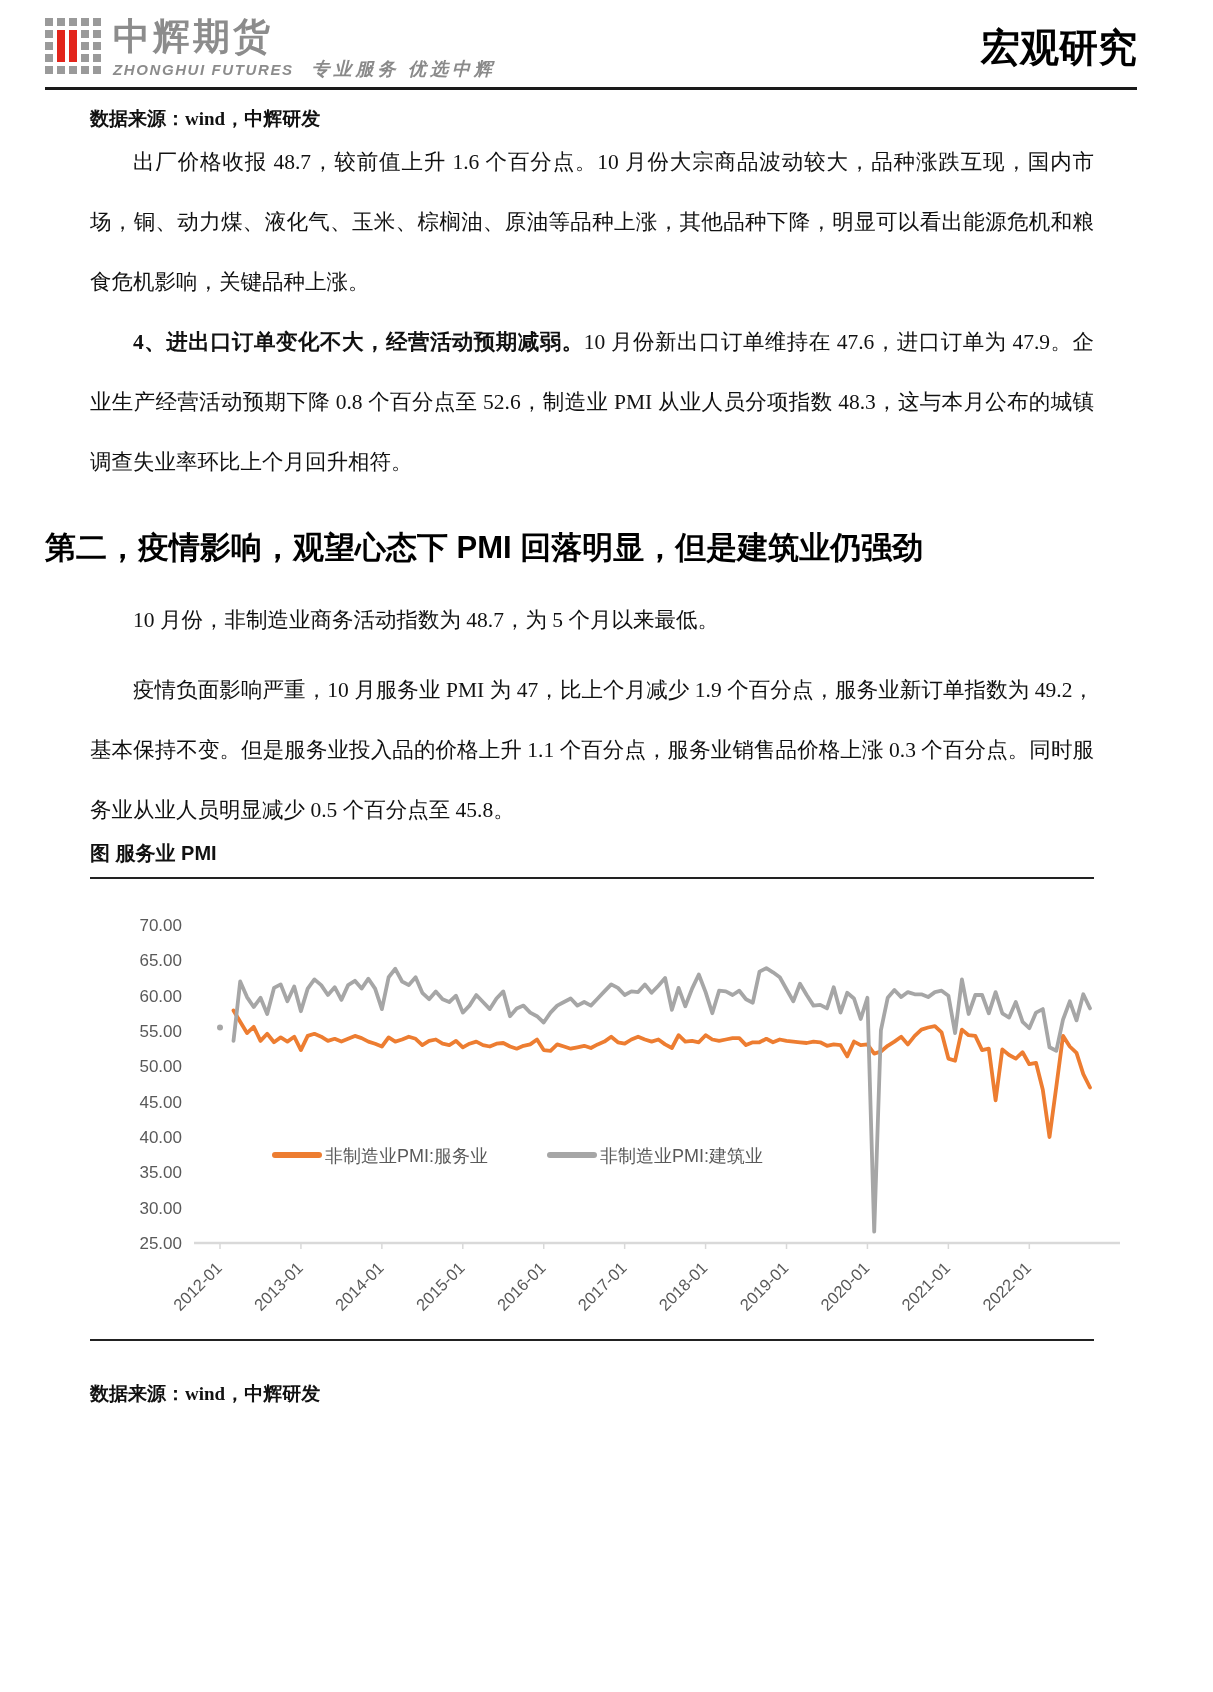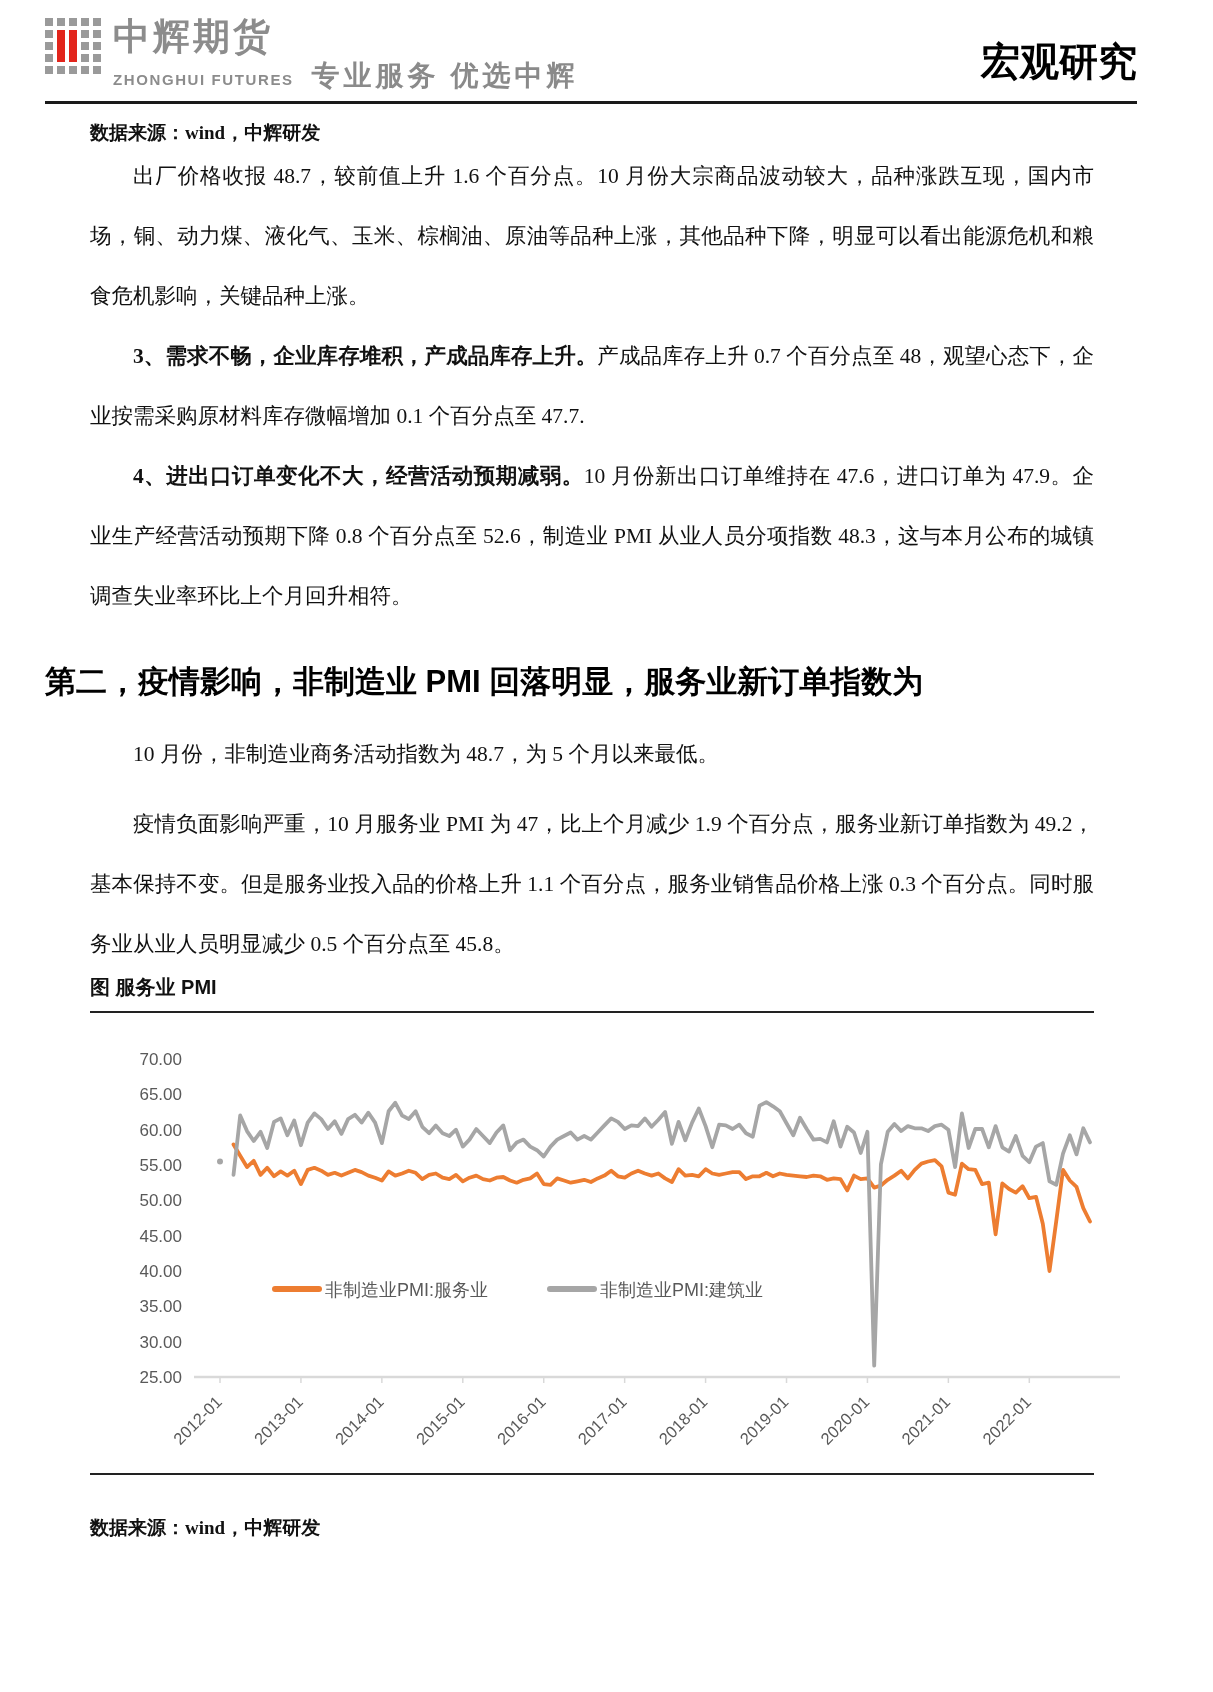--- a/index.html
+++ b/index.html
@@ -9,22 +9,22 @@
     font-family:"Liberation Serif","DejaVu Serif",serif; color:#111;
     overflow:hidden;
   }
   
   .header { padding:18px 45px 0 45px; display:flex; justify-content:space-between; align-items:flex-end; }
   .brand { display:flex; align-items:flex-start; gap:12px; }
   .brand-mark { width:56px; height:58px; flex:0 0 auto; }
   .brand-text { display:flex; flex-direction:column; }
   .brand-cn { font-family:"Liberation Sans","DejaVu Sans",sans-serif; font-weight:bold; font-size:37px; color:#8c8c8c; letter-spacing:3px; line-height:1.05; }
   .brand-row2 { display:flex; align-items:baseline; gap:18px; }
-  .brand-en { font-family:"Liberation Sans","DejaVu Sans",sans-serif; font-size:15px; color:#8c8c8c; letter-spacing:1.6px; font-weight:bold; }
-  .brand-slogan { font-family:"Liberation Serif","DejaVu Serif",serif; font-weight:bold; font-size:28px; color:#8a8a8a; letter-spacing:4px; }
+  .brand-en { font-family:"Liberation Sans","DejaVu Sans",sans-serif; font-size:15px; color:#8c8c8c; letter-spacing:1.6px; font-weight:bold;font-style:italic; }
+  .brand-slogan { font-family:"Liberation Serif","DejaVu Serif",serif; font-style:italic; font-weight:bold; font-size:18px; color:#8a8a8a; letter-spacing:4px; }
   .header-section { font-family:"Liberation Sans","DejaVu Sans",sans-serif; font-weight:bold; font-size:39px; color:#000; padding-bottom:6px; }
   .header-rule { height:3px; background:#1a1a1a; margin:6px 45px 0 45px; }
   
   .content { margin:10px 88px 0 90px; }
   .source-line { font-weight:bold; font-size:19px; padding-top:6px; }
   .para { font-size:21.5px; line-height:60px; text-align:justify; text-indent:2em; }
   .para .lead { font-weight:bold; }
   .h2 {
     font-family:"Liberation Sans","DejaVu Sans",sans-serif;
     font-weight:bold; font-size:31px; color:#000;
@@ -84,25 +84,24 @@
     </div>
     <div class="header-section">宏观研究</div>
   </div>
   <div class="header-rule"></div>
 
   <div class="content">
     <div class="source-line">数据来源：wind，中辉研发</div>
 
     <p class="para">出厂价格收报 48.7，较前值上升 1.6 个百分点。10 月份大宗商品波动较大，品种涨跌互现，国内市场，铜、动力煤、液化气、玉米、棕榈油、原油等品种上涨，其他品种下降，明显可以看出能源危机和粮食危机影响，关键品种上涨。</p>
 
-    <p class="para"><span class="lead">3、需求不畅，企业库存堆积，产成品库存上升。</span><span>产成品库存上升 0.7 个百分点至 48，观望心态下，企业按需采购原材料库存微幅增加 0.1 个百分点至 47.7.</span></p>
 
     <p class="para"><span class="lead">4、进出口订单变化不大，经营活动预期减弱。</span><span>10 月份新出口订单维持在 47.6，进口订单为 47.9。企业生产经营活动预期下降 0.8 个百分点至 52.6，制造业 PMI 从业人员分项指数 48.3，这与本月公布的城镇调查失业率环比上个月回升相符。</span></p>
 
-    <h2 class="h2">第二，疫情影响，非制造业 PMI 回落明显，服务业新订单指数为</h2>
+    <h2 class="h2">第二，疫情影响，观望心态下 PMI 回落明显，但是建筑业仍强劲</h2>
 
     <p class="para">10 月份，非制造业商务活动指数为 48.7，为 5 个月以来最低。</p>
     <div class="gap-sm"></div>
     <p class="para">疫情负面影响严重，10 月服务业 PMI 为 47，比上个月减少 1.9 个百分点，服务业新订单指数为 49.2，基本保持不变。但是服务业投入品的价格上升 1.1 个百分点，服务业销售品价格上涨 0.3 个百分点。同时服务业从业人员明显减少 0.5 个百分点至 45.8。</p>
 
     <div class="figure">
       <div class="figure-title">图 服务业 PMI</div>
       <div class="figure-rule"></div>
       <div class="chart-wrap">
         <svg width="1035" height="452" viewBox="0 0 1035 452">

